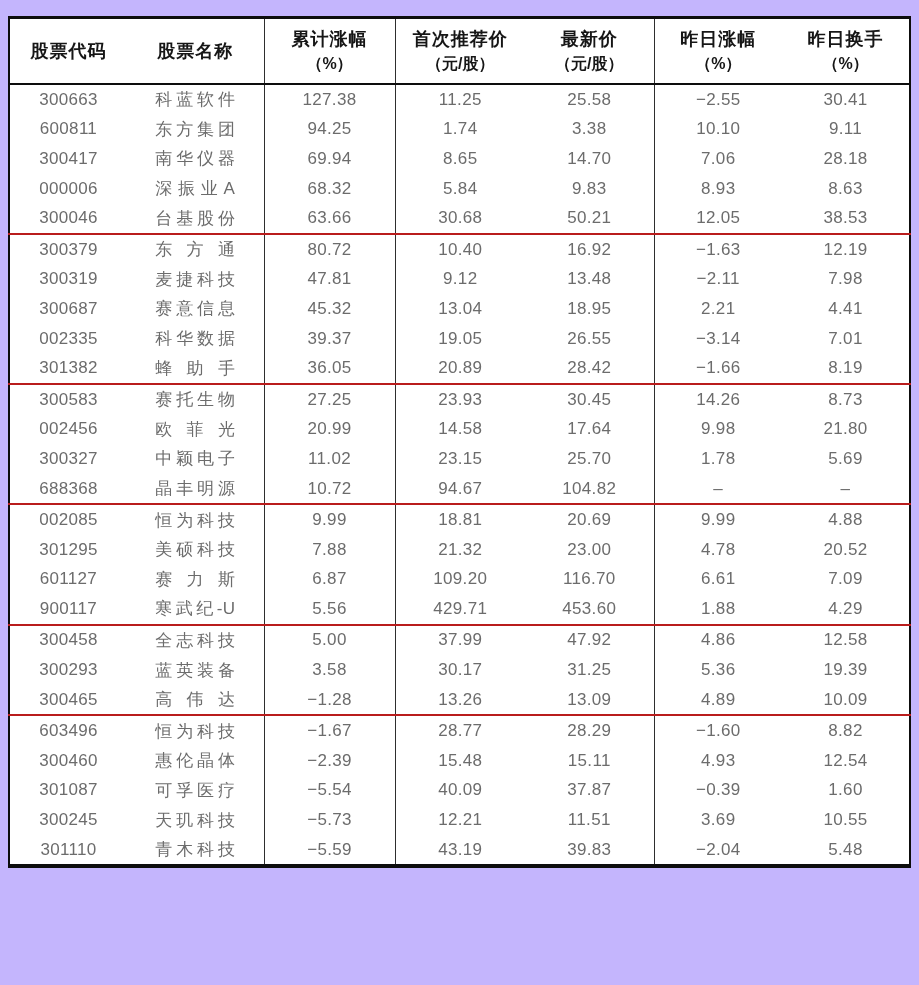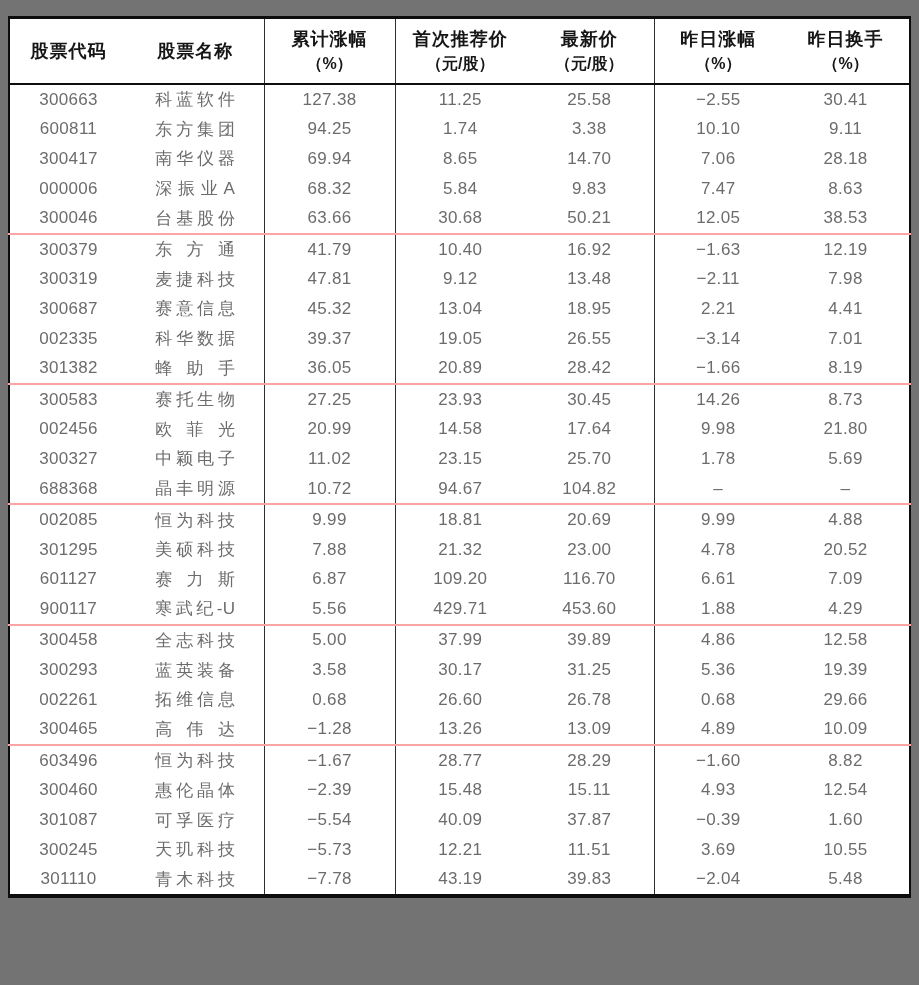--- a/index.html
+++ b/index.html
@@ -9,21 +9,21 @@
     width: 919px;
     height: 985px;
     overflow: hidden;
     font-family: "Liberation Sans", sans-serif;
   }
   .page {
     box-sizing: border-box;
     width: 919px;
     height: 985px;
     padding: 16px 9px 8px 8px;
-    background: #737373;
+    background: #c4b5fd;
   }
   table.stock-table {
     border-collapse: collapse;
     table-layout: fixed;
     width: 901px;
     border-top: 3px solid #0d0d0d;
     border-bottom: 4px solid #0d0d0d;
     border-left: 2px solid #0d0d0d;
     border-right: 2px solid #0d0d0d;
     background: #fff;
@@ -58,21 +58,21 @@
     text-align: center;
     vertical-align: middle;
     font-size: 17px;
     color: #6c6c6c;
     letter-spacing: 0.3px;
     white-space: nowrap;
   }
   
   .vline-r { border-right: 1px solid #2e2e2e; }
   
-  tr.group-end td { border-bottom: 2px solid #fca5a5; }
+  tr.group-end td { border-bottom: 2px solid #b91c1c; }
   
   .name-inner {
     display: inline-block;
     width: 80px;
     text-align: justify;
     text-align-last: justify;
   }
 </style>
 </head>
 <body>
@@ -145,36 +145,36 @@
           <td class="vline-r">14.70</td>
           <td>7.06</td>
           <td>28.18</td>
         </tr>
         <tr>
           <td>000006</td>
           <td class="vline-r"><span class="name-inner">深振业A</span></td>
           <td class="vline-r">68.32</td>
           <td>5.84</td>
           <td class="vline-r">9.83</td>
-          <td>7.47</td>
+          <td>8.93</td>
           <td>8.63</td>
         </tr>
         <tr class="group-end">
           <td>300046</td>
           <td class="vline-r"><span class="name-inner">台基股份</span></td>
           <td class="vline-r">63.66</td>
           <td>30.68</td>
           <td class="vline-r">50.21</td>
           <td>12.05</td>
           <td>38.53</td>
         </tr>
         <tr>
           <td>300379</td>
           <td class="vline-r"><span class="name-inner">东方通</span></td>
-          <td class="vline-r">41.79</td>
+          <td class="vline-r">80.72</td>
           <td>10.40</td>
           <td class="vline-r">16.92</td>
           <td>−1.63</td>
           <td>12.19</td>
         </tr>
         <tr>
           <td>300319</td>
           <td class="vline-r"><span class="name-inner">麦捷科技</span></td>
           <td class="vline-r">47.81</td>
           <td>9.12</td>
@@ -279,42 +279,33 @@
           <td>429.71</td>
           <td class="vline-r">453.60</td>
           <td>1.88</td>
           <td>4.29</td>
         </tr>
         <tr>
           <td>300458</td>
           <td class="vline-r"><span class="name-inner">全志科技</span></td>
           <td class="vline-r">5.00</td>
           <td>37.99</td>
-          <td class="vline-r">39.89</td>
+          <td class="vline-r">47.92</td>
           <td>4.86</td>
           <td>12.58</td>
         </tr>
         <tr>
           <td>300293</td>
           <td class="vline-r"><span class="name-inner">蓝英装备</span></td>
           <td class="vline-r">3.58</td>
           <td>30.17</td>
           <td class="vline-r">31.25</td>
           <td>5.36</td>
           <td>19.39</td>
         </tr>
-        <tr>
-          <td>002261</td>
-          <td class="vline-r"><span class="name-inner">拓维信息</span></td>
-          <td class="vline-r">0.68</td>
-          <td>26.60</td>
-          <td class="vline-r">26.78</td>
-          <td>0.68</td>
-          <td>29.66</td>
-        </tr>
         <tr class="group-end">
           <td>300465</td>
           <td class="vline-r"><span class="name-inner">高伟达</span></td>
           <td class="vline-r">−1.28</td>
           <td>13.26</td>
           <td class="vline-r">13.09</td>
           <td>4.89</td>
           <td>10.09</td>
         </tr>
         <tr>
@@ -349,21 +340,21 @@
           <td class="vline-r"><span class="name-inner">天玑科技</span></td>
           <td class="vline-r">−5.73</td>
           <td>12.21</td>
           <td class="vline-r">11.51</td>
           <td>3.69</td>
           <td>10.55</td>
         </tr>
         <tr>
           <td>301110</td>
           <td class="vline-r"><span class="name-inner">青木科技</span></td>
-          <td class="vline-r">−7.78</td>
+          <td class="vline-r">−5.59</td>
           <td>43.19</td>
           <td class="vline-r">39.83</td>
           <td>−2.04</td>
           <td>5.48</td>
         </tr>
       </tbody>
   </table>
 </div>
 
 </body></html>

